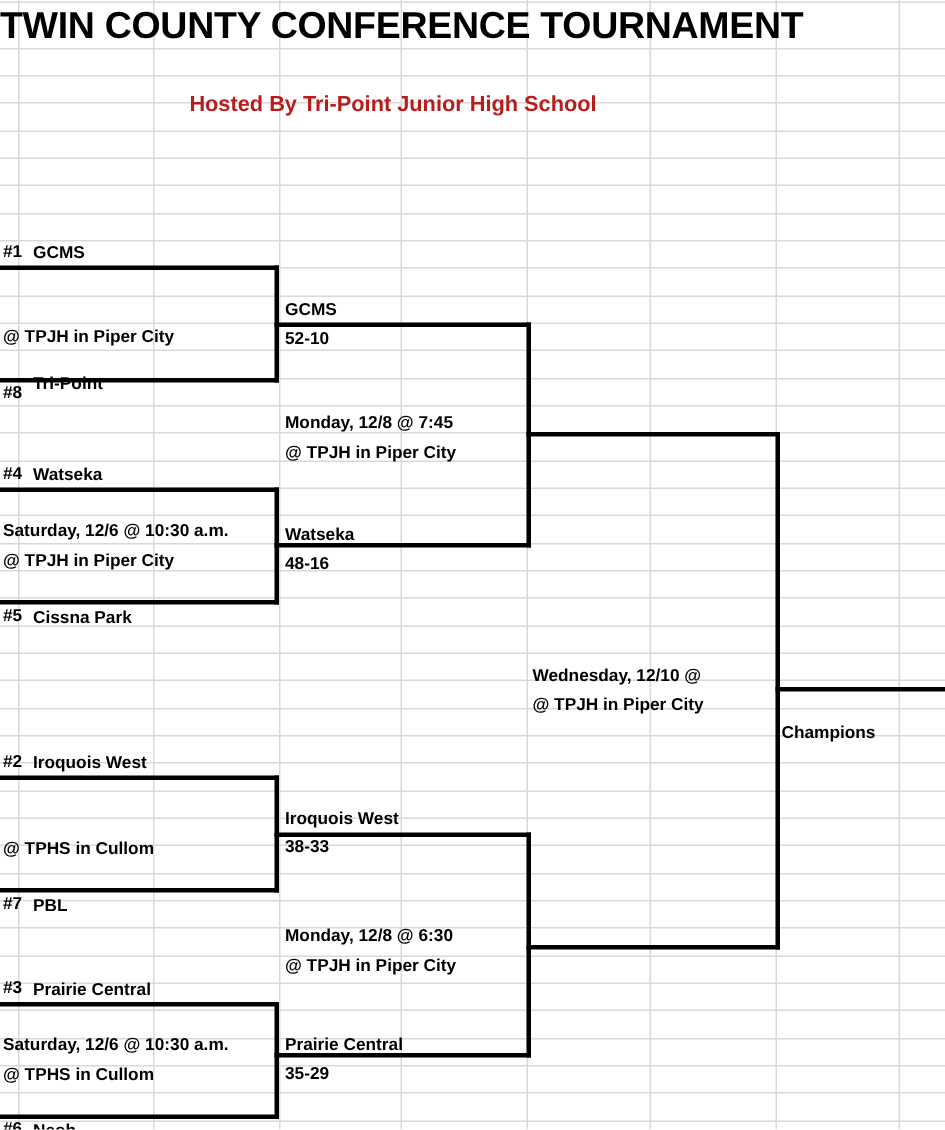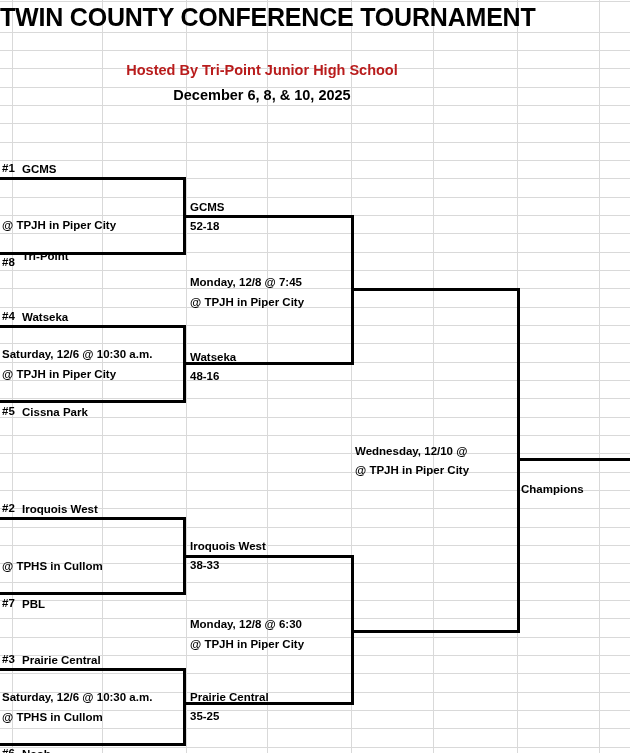--- a/index.html
+++ b/index.html
@@ -87,21 +87,20 @@
     <div class="hline" style="top:655px"></div>
     <div class="hline" style="top:673px"></div>
     <div class="hline" style="top:692px"></div>
     <div class="hline" style="top:710px"></div>
     <div class="hline" style="top:728px"></div>
     <div class="hline" style="top:747px"></div>
   </div>
 
   <div class="title-wrap t1">TWIN COUNTY CONFERENCE TOURNAMENT</div>
   <div class="title-wrap t3">Hosted By Tri-Point Junior High School</div>
-  <div class="title-wrap t4">December 6, 8, &amp; 10, 2025</div>
 
   <div class="seed" style="left:2px;top:162px">#1</div>
   <div class="cell" style="left:22px;top:162px">GCMS</div>
 
   <div class="cell" style="left:2px;top:218px">@ TPJH in Piper City</div>
 
   <div class="seed" style="left:2px;top:256px">#8</div>
   <div class="cell" style="left:22px;top:249px">Tri-Point</div>
 
   <div class="bk bh" style="left:0px;top:177px;width:186px"></div>
@@ -140,30 +139,30 @@
   <div class="cell" style="left:2px;top:710px">@ TPHS in Cullom</div>
 
   <div class="seed" style="left:2px;top:747px">#6</div>
   <div class="cell" style="left:22px;top:747px">Neoh</div>
 
   <div class="bk bh" style="left:0px;top:668px;width:186px"></div>
   <div class="bk bv" style="left:183px;top:668px;height:78px"></div>
   <div class="bk bh" style="left:0px;top:743px;width:186px"></div>
 
   <div class="cell" style="left:190px;top:200px">GCMS</div>
-  <div class="cell" style="left:190px;top:219px">52-18</div>
+  <div class="cell" style="left:190px;top:219px">52-10</div>
 
   <div class="cell" style="left:190px;top:350px">Watseka</div>
   <div class="cell" style="left:190px;top:369px">48-16</div>
 
   <div class="cell" style="left:190px;top:539px">Iroquois West</div>
   <div class="cell" style="left:190px;top:558px">38-33</div>
 
   <div class="cell" style="left:190px;top:690px">Prairie Central</div>
-  <div class="cell" style="left:190px;top:709px">35-25</div>
+  <div class="cell" style="left:190px;top:709px">35-29</div>
 
   <div class="cell" style="left:190px;top:275px">Monday, 12/8 @ 7:45</div>
   <div class="cell" style="left:190px;top:295px">@ TPJH in Piper City</div>
 
   <div class="bk bh" style="left:183px;top:215px;width:171px"></div>
   <div class="bk bv" style="left:351px;top:215px;height:150px"></div>
   <div class="bk bh" style="left:183px;top:362px;width:171px"></div>
 
   <div class="cell" style="left:190px;top:617px">Monday, 12/8 @ 6:30</div>
   <div class="cell" style="left:190px;top:637px">@ TPJH in Piper City</div>

